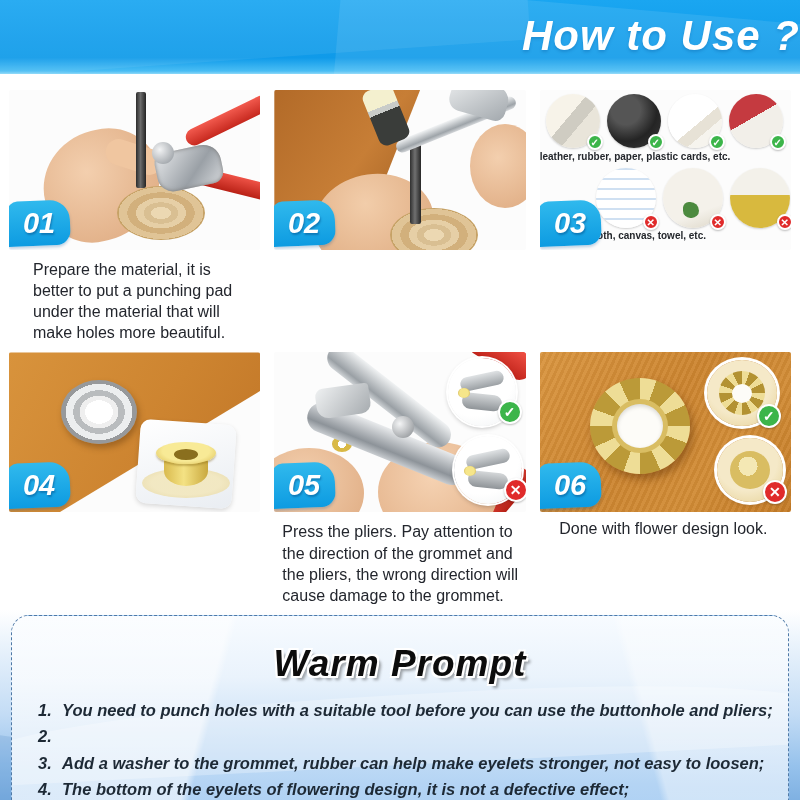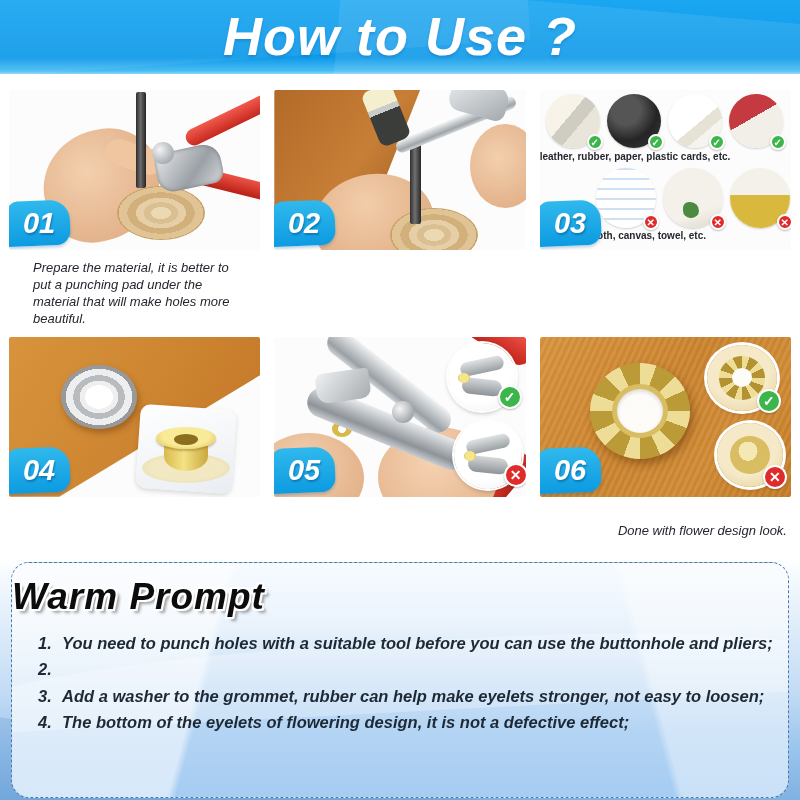--- a/index.html
+++ b/index.html
@@ -3,37 +3,37 @@
 <meta charset="utf-8">
 <style>
   * { margin:0; padding:0; box-sizing:border-box; }
   html,body { width:800px; height:800px; overflow:hidden; }
   body { font-family:"Liberation Sans", sans-serif; background:#fff; display:flex; flex-direction:column; }
 
   
   .banner { position:relative; height:74px; background:linear-gradient(180deg,#1aa6f1 0%,#0f9ae9 78%,#49bdf4 96%,#8ed9f9 100%); overflow:hidden; flex:none; }
   .banner::before { content:""; position:absolute; left:-4%; top:-40%; width:70%; height:120%; background:rgba(255,255,255,.07); transform:rotate(-4deg); }
   .banner::after { content:""; position:absolute; right:-6%; top:8%; width:64%; height:150%; background:rgba(255,255,255,.09); transform:rotate(5deg); }
-  .banner-title { position:relative; z-index:2; text-align:center; line-height:72px; font-size:54px; font-weight:bold; font-style:italic; color:#fff; letter-spacing:1px; text-shadow:0 2px 3px rgba(0,70,140,.25); }
+  .banner-title { position:relative; z-index:2; text-align:right; line-height:72px; font-size:42px; font-weight:bold; font-style:italic; color:#fff; letter-spacing:1px; text-shadow:0 2px 3px rgba(0,70,140,.25); }
 
   
   .steps { display:grid; grid-template-columns:repeat(3,1fr); column-gap:14px; row-gap:9px; padding:16px 9px 4px; flex:none; }
   .step { position:relative; }
   .photo { position:relative; height:160px; background:#fcfcfc; overflow:hidden; border-radius:2px; }
 
   .badge { position:absolute; left:0; bottom:3px; width:62px; height:45px; z-index:6;
            background:linear-gradient(180deg,#30b9ed 0%,#0d9be1 100%);
            border-radius:10px 20px 14px 0; transform:rotate(-2.5deg); transform-origin:bottom left;
            display:flex; align-items:center; justify-content:center;
            box-shadow:0 2px 3px rgba(0,80,150,.25); }
   .badge span { font-size:29px; font-weight:800; font-style:italic; color:#fff; text-shadow:1px 2px 2px rgba(0,70,130,.45); transform:rotate(2.5deg); }
 
-  .desc { font-style:italic; color:#23262d; font-size:13px; line-height:1.32; padding:9px 4px 0 8px; min-height:56px; }
+  .desc { color:#23262d; font-size:16px; line-height:1.32; padding:9px 4px 0 8px; min-height:56px; }
   .desc.indent { padding-left:24px; padding-right:10px; }
-  .desc.center { text-align:right; padding-left:0; padding-top:25px; }
+  .desc.center { text-align:center; padding-left:0; padding-top:6px; }
 
   
   .mark { position:absolute; width:18px; height:18px; border-radius:50%; border:2px solid #fff;
           display:flex; align-items:center; justify-content:center; font-size:11px; font-weight:bold; color:#fff; z-index:5;
           box-shadow:0 1px 2px rgba(0,0,0,.25); }
   .mark.ok { background:#3cb54a; }
   .mark.no { background:#e02b2b; }
   .mark.big { width:24px; height:24px; font-size:14px; }
 
   
@@ -132,21 +132,21 @@
 
   
   .warm-section { position:relative; flex:1; background:linear-gradient(180deg,#ffffff 0%,#eaf3fc 18%,#c3dcf5 55%,#96c2ec 82%,#7fb1e2 100%); padding-top:5px; overflow:hidden; }
   .warm-section::before { content:""; position:absolute; left:0; bottom:0; width:60%; height:34%; background:rgba(60,120,190,.18); clip-path:polygon(0 100%,100% 100%,0 0); }
   .warm-box { position:relative; width:778px; margin:0 auto; height:236px; border:1px dashed #4f79a6; border-radius:18px; overflow:hidden;
               background:linear-gradient(180deg,#f7fbff 0%,#eaf3fc 26%,#cfe3f7 48%,#b4d4f4 72%,#a5ccf2 100%); }
   .warm-box::before { content:""; position:absolute; inset:0;
               background:linear-gradient(105deg,rgba(255,255,255,.55) 0 26%,rgba(255,255,255,0) 27%),linear-gradient(255deg,rgba(255,255,255,.4) 0 20%,rgba(255,255,255,0) 21%);
               pointer-events:none; }
   .warm-box::after { content:""; position:absolute; left:-5%; top:34%; width:110%; height:30%; background:rgba(255,255,255,.28); transform:rotate(-3deg); border-radius:50% 40% 0 0/60% 50% 0 0; pointer-events:none; }
-  .warm-title { position:relative; z-index:2; text-align:left; margin:13px 0 10px; font-size:37px; font-weight:800; font-style:italic; color:#0c0c0c; letter-spacing:1px;
+  .warm-title { position:relative; z-index:2; text-align:center; margin:27px 0 10px; font-size:37px; font-weight:800; font-style:italic; color:#0c0c0c; letter-spacing:1px;
                 text-shadow:-2px -2px 0 #fff,2px -2px 0 #fff,-2px 2px 0 #fff,2px 2px 0 #fff,4px 4px 3px rgba(0,0,0,.35); }
   .warm-list { position:relative; z-index:2; padding:2px 14px 0 26px; }
   .warm-item { display:flex; font-style:italic; font-weight:bold; color:#1d2935; font-size:16.5px; line-height:26.5px; }
   .warm-item .num { flex:none; width:24px; }
   .warm-item .txt { white-space:pre-line; }
 </style>
 </head>
 <body>
 
 <header class="banner">
@@ -260,20 +260,21 @@
       <div class="inset inset5b">
         <div class="mini-jaw"></div>
         <div class="mini-jaw2"></div>
         <div class="mini-eyelet"></div>
         <span class="mark no big">✕</span>
       </div>
       <div class="badge">
           <span>05</span>
         </div>
     </div>
+    <p class="desc">Press the pliers. Pay attention to the direction of the grommet and the pliers, the wrong direction will cause damage to the grommet.</p>
   </section>
 
   <section class="step">
     <div class="photo photo-6">
       <div class="flower-main">
           <div class="flower-hole"></div>
         </div>
       <div class="inset6 inset6a">
         <div class="mini-flower">
             <div class="mini-hole"></div>

